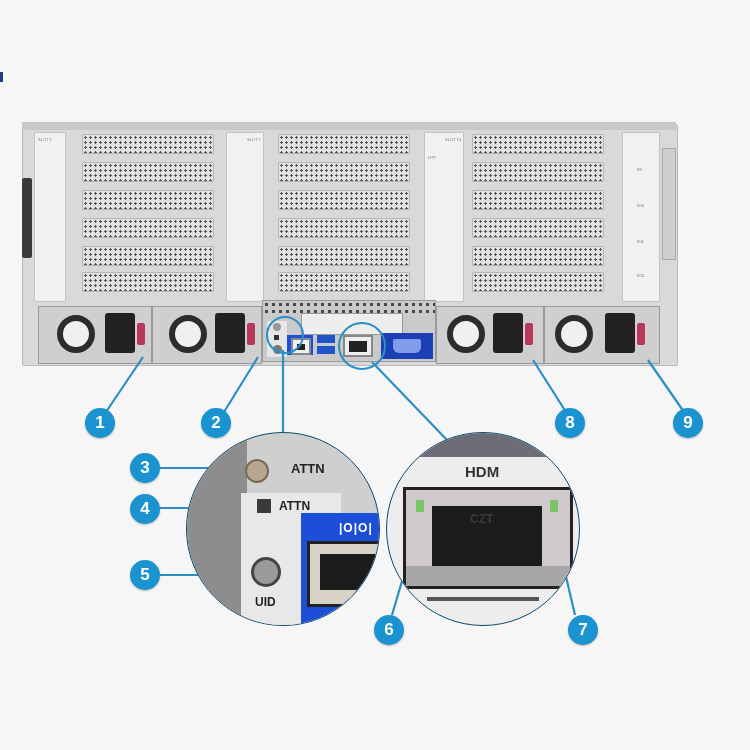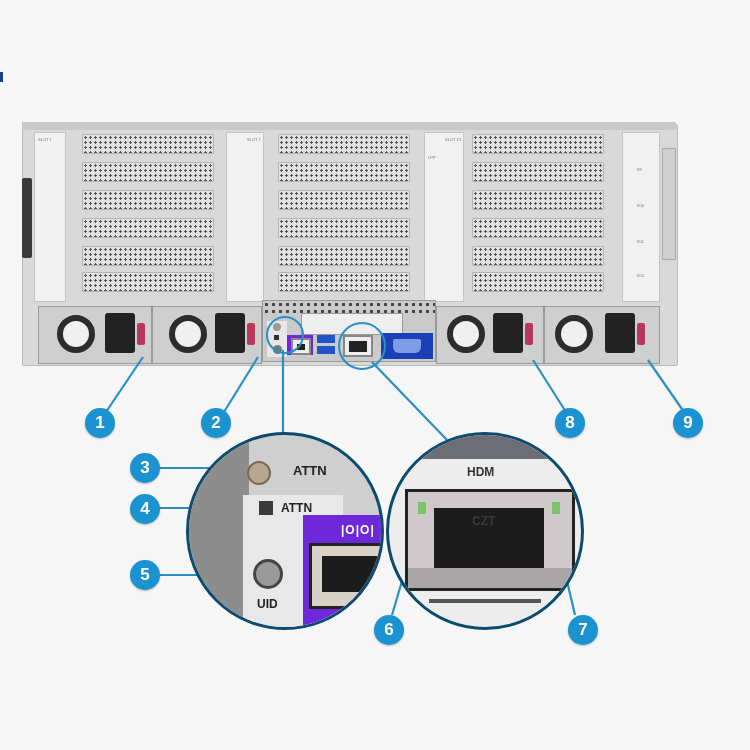--- a/index.html
+++ b/index.html
@@ -17,26 +17,26 @@
   .slot-label{font-size:4px;color:#777;}
   .psu{top:306px;height:56px;background:#cfcfcf;border:1px solid #9a9a9a;}
   .fan{width:38px;height:38px;border-radius:50%;background:#f0f0f0;border:6px solid #2c2c2c;box-sizing:border-box;}
   .plug{width:30px;height:40px;background:#222;border-radius:3px;}
   .latch{width:8px;height:22px;background:#b8375a;border-radius:2px;}
   .io{left:262px;top:300px;width:172px;height:60px;background:#cacaca;border:1px solid #999;}
   .io-grill{background-image:radial-gradient(circle,#444 1.4px,transparent 1.6px);background-size:7px 7px;}
   .rj45{background:#eee;border:2px solid #888;}
   .rj45 .hole{position:absolute;left:4px;top:4px;right:4px;bottom:3px;background:#222;}
   .vga{background:#1b3fb5;}
-  .teal{background:#6d28d9;}
+  .teal{background:#1d4ed8;}
   
   .badge{width:30px;height:30px;border-radius:50%;background:#1a93d0;color:#fff;font-weight:bold;font-size:17px;
          display:flex;align-items:center;justify-content:center;box-shadow:0 1px 2px rgba(0,0,0,.25);}
   svg.lines{left:0;top:0;width:750px;height:750px;pointer-events:none;}
-  .zoom-circle{border:3px solid #0c4a6e;border-radius:50%;overflow:hidden;background:#cfcfcf;}
+  .zoom-circle{border:1px solid #0c4a6e;border-radius:50%;overflow:hidden;background:#cfcfcf;}
   .label-text{font-weight:bold;color:#222;}
 </style>
 </head>
 <body>
 
 <div class="abs edge-mark"></div>
 
 <div class="abs chassis"></div>
 <div class="abs chassis-top"></div>
 <div class="abs side-handle-l"></div>
@@ -155,21 +155,21 @@
   <div class="abs teal" style="left:114px;top:80px;width:80px;height:112px;">
     <span class="abs" style="left:38px;top:8px;color:#fff;font-size:12px;letter-spacing:1px;font-weight:bold;">|O|O|</span>
     <div class="abs" style="left:6px;top:28px;width:70px;height:60px;background:#d9d2c6;border:3px solid #222;">
       <div class="abs" style="left:10px;top:10px;width:56px;height:36px;background:#1c1c1c;"></div>
     </div>
   </div>
 </div>
 
 <div class="abs zoom-circle" style="left:386px;top:432px;width:192px;height:192px;background:#ededed;">
   <div class="abs" style="left:0;top:0;width:192px;height:24px;background:#6d6d78;"></div>
-  <span class="abs label-text" style="left:78px;top:30px;font-size:12px;color:#333;">HDM</span>
+  <span class="abs label-text" style="left:78px;top:30px;font-size:15px;color:#333;">HDM</span>
   <div class="abs" style="left:16px;top:54px;width:164px;height:96px;background:#cfc9cc;border:3px solid #222;">
     <div class="abs" style="left:10px;top:10px;width:8px;height:12px;background:#7bc46a;"></div>
     <div class="abs" style="left:144px;top:10px;width:8px;height:12px;background:#7bc46a;"></div>
     <div class="abs" style="left:26px;top:16px;width:110px;height:62px;background:#1c1c1c;">
       <span class="abs" style="left:38px;top:6px;color:#3a3a3a;font-size:12px;font-weight:bold;">CZT</span>
     </div>
     <div class="abs" style="left:0;top:76px;width:164px;height:20px;background:#a9a6a8;"></div>
   </div>
   <div class="abs" style="left:40px;top:164px;width:112px;height:4px;background:#555;"></div>
 </div>

